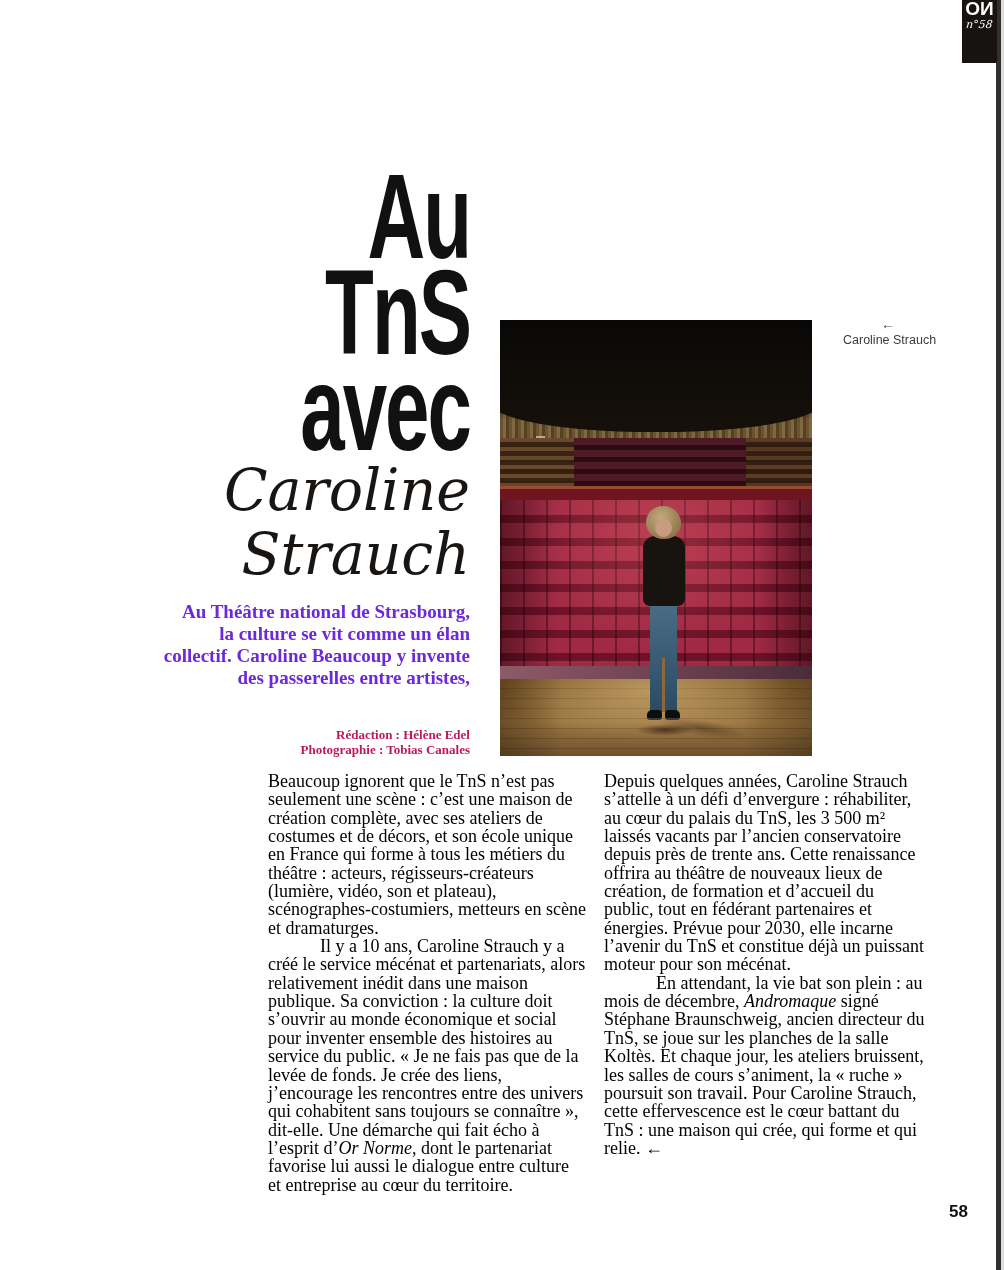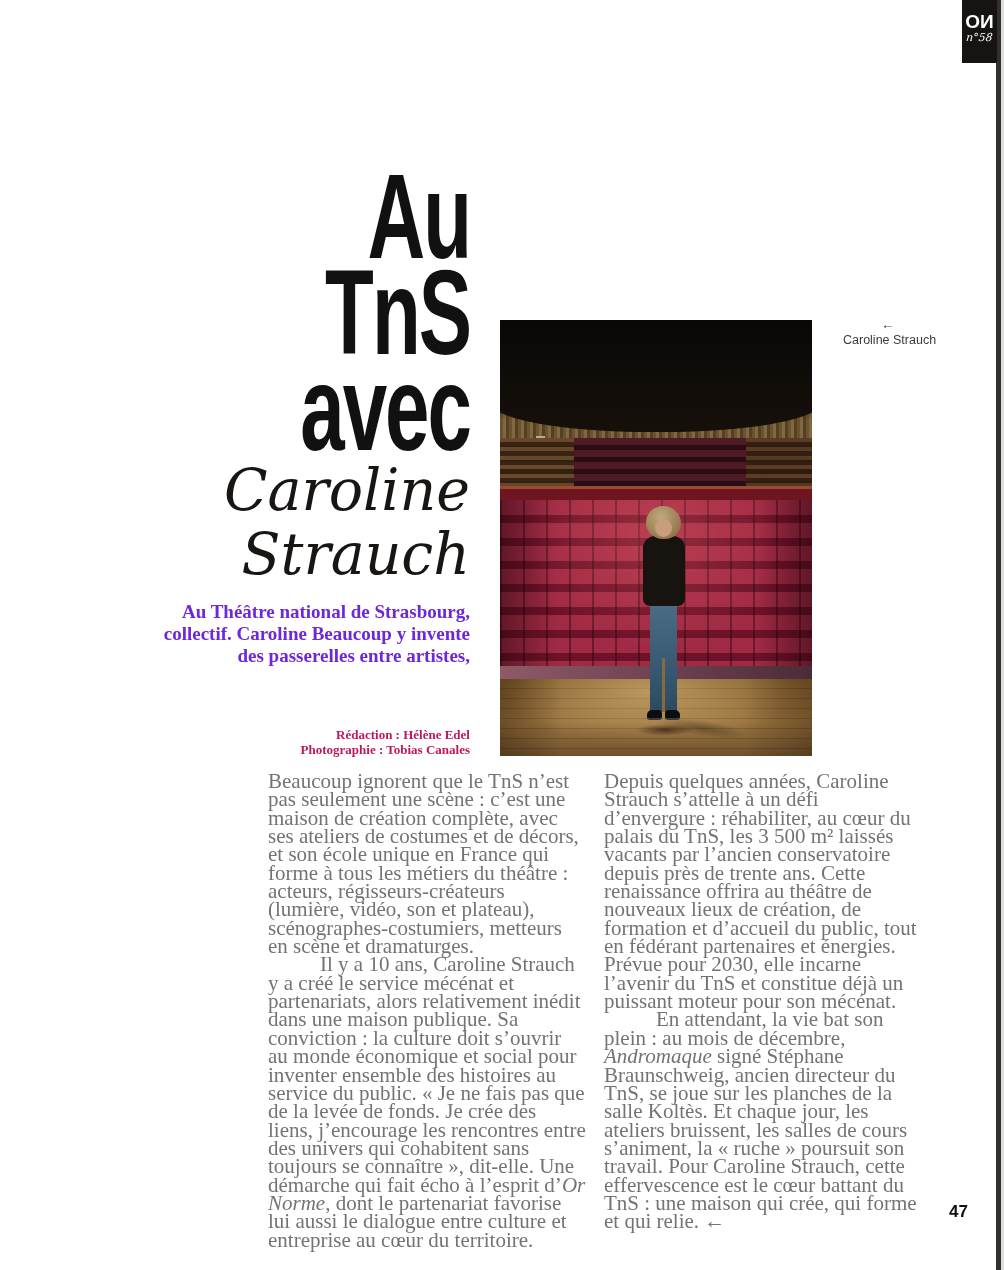--- a/index.html
+++ b/index.html
@@ -8,21 +8,21 @@
     position:relative; width:1004px; height:1270px; margin:0 auto;
     background:#ffffff; overflow:hidden;
     font-family:"Liberation Serif", serif; color:#1a1a1a;
   }
   
   .edge-line { position:absolute; left:996px; top:0; width:5px; height:1270px; background:#32302e; }
   .edge-light { position:absolute; left:1001px; top:0; width:3px; height:1270px; background:#dededc; }
 
   
   .badge { position:absolute; left:962px; top:0; width:35px; height:63px; background:#171310;
-           display:flex; flex-direction:column; align-items:center; justify-content:center; padding-bottom:7px; }
+           display:flex; flex-direction:column; align-items:center; justify-content:flex-start; padding-bottom:7px; }
   .badge-logo { color:#fff; font-family:"Liberation Sans",sans-serif; font-weight:bold; font-size:19px; line-height:18px; letter-spacing:0; }
   .badge-issue { color:#fff; font-family:"DejaVu Serif",serif; font-style:italic; font-size:11px; line-height:13px; transform:skewX(-6deg); }
 
   
   .hero { position:absolute; left:0; top:0; width:470px; text-align:right; }
   .title { position:absolute; right:0; top:168px; width:470px; color:#111; }
   .title-line { display:block; font-family:"Liberation Sans",sans-serif; font-weight:bold;
                 font-size:121px; line-height:96px; letter-spacing:-3px;
                 transform:scaleX(0.66); transform-origin:100% 50%; white-space:nowrap; }
   .subtitle { position:absolute; right:0; top:458px; width:470px; color:#181512;
@@ -84,21 +84,21 @@
   .fig-leg-gap { left:24px; top:152px; width:3px; height:54px; background:#8a6a3c; }
   .fig-shoe-l { left:9px; top:204px; width:15px; height:10px; border-radius:5px 4px 3px 3px; background:#0d0d0d; border-bottom:2px solid #3c3c3c; }
   .fig-shoe-r { left:27px; top:204px; width:15px; height:10px; border-radius:4px 5px 3px 3px; background:#0d0d0d; border-bottom:2px solid #3c3c3c; }
 
   
   .caption { position:absolute; left:843px; top:316px; width:120px;
              font-family:"Liberation Sans",sans-serif; font-size:12.5px; line-height:16px; color:#3c3c3c; }
   .caption-arrow { padding-left:38px; font-size:14px; color:#4a4a4a; }
 
   
-  .col { position:absolute; top:772px; font-size:21px; line-height:18.35px; color:#737373; text-align:left; }
+  .col { position:absolute; top:772px; font-size:18px; line-height:18.35px; color:#000000; text-align:left; }
   .col-left  { left:268px; width:318px; }
   .col-right { left:604px; width:322px; }
   .col p { margin:0; }
   .col p.indent { text-indent:52px; }
   .col em { font-style:italic; }
 
   .pagenum { position:absolute; left:938px; top:1202px; width:30px; text-align:right;
              font-family:"Liberation Sans",sans-serif; font-weight:bold; font-size:17px; color:#111; }
 </style>
 </head>
@@ -119,20 +119,21 @@
       <span class="title-line">Au</span>
       <span class="title-line">TnS</span>
       <span class="title-line">avec</span>
     </h1>
     <h2 class="subtitle">
       <div>Caroline</div>
       <div>Strauch</div>
     </h2>
     <div class="standfirst">
       <div>Au Théâtre national de Strasbourg,</div>
+      <div>la culture se vit comme un élan</div>
       <div>collectif. Caroline Beaucoup y invente</div>
       <div>des passerelles entre artistes,</div>
     </div>
     <div class="credits">
       <div>Rédaction&nbsp;: Hélène Edel</div>
       <div>Photographie&nbsp;: Tobias Canales</div>
     </div>
   </div>
 
   <figure class="photo">
@@ -169,15 +170,15 @@
 
   <section class="col col-left">
       <p><span>Beaucoup ignorent que le TnS n’est pas seulement une scène&nbsp;: c’est une maison de création complète, avec ses ateliers de costumes et de décors, et son école unique en France qui forme à tous les métiers du théâtre&nbsp;: acteurs, régisseurs-créateurs (lumière, vidéo, son et plateau), scénographes-costumiers, metteurs en scène et dramaturges.</span></p>
       <p class="indent"><span>Il y a 10 ans, Caroline Strauch y a créé le service mécénat et partenariats, alors relativement inédit dans une maison publique. Sa conviction&nbsp;: la culture doit s’ouvrir au monde économique et social pour inventer ensemble des histoires au service du public. «&nbsp;Je ne fais pas que de la levée de fonds. Je crée des liens, j’encourage les rencontres entre des univers qui cohabitent sans toujours se connaître&nbsp;», dit-elle. Une démarche qui fait écho à l’esprit d’</span><em>Or Norme</em><span>, dont le partenariat favorise lui aussi le dialogue entre culture et entreprise au cœur du territoire.</span></p>
     </section>
   <section class="col col-right">
       <p><span>Depuis quelques années, Caroline Strauch s’attelle à un défi d’envergure&nbsp;: réhabiliter, au cœur du palais du TnS, les 3&nbsp;500 m² laissés vacants par l’ancien conservatoire depuis près de trente ans. Cette renaissance offrira au théâtre de nouveaux lieux de création, de formation et d’accueil du public, tout en fédérant partenaires et énergies. Prévue pour 2030, elle incarne l’avenir du TnS et constitue déjà un puissant moteur pour son mécénat.</span></p>
       <p class="indent"><span>En attendant, la vie bat son plein&nbsp;: au mois de décembre, </span><em>Andromaque</em><span> signé Stéphane Braunschweig, ancien directeur du TnS, se joue sur les planches de la salle Koltès. Et chaque jour, les ateliers bruissent, les salles de cours s’animent, la «&nbsp;ruche&nbsp;» poursuit son travail. Pour Caroline Strauch, cette effervescence est le cœur battant du TnS&nbsp;: une maison qui crée, qui forme et qui relie. ←</span></p>
     </section>
 
-  <div class="pagenum">47</div>
+  <div class="pagenum">58</div>
 
 </div>
 
 </body></html>

